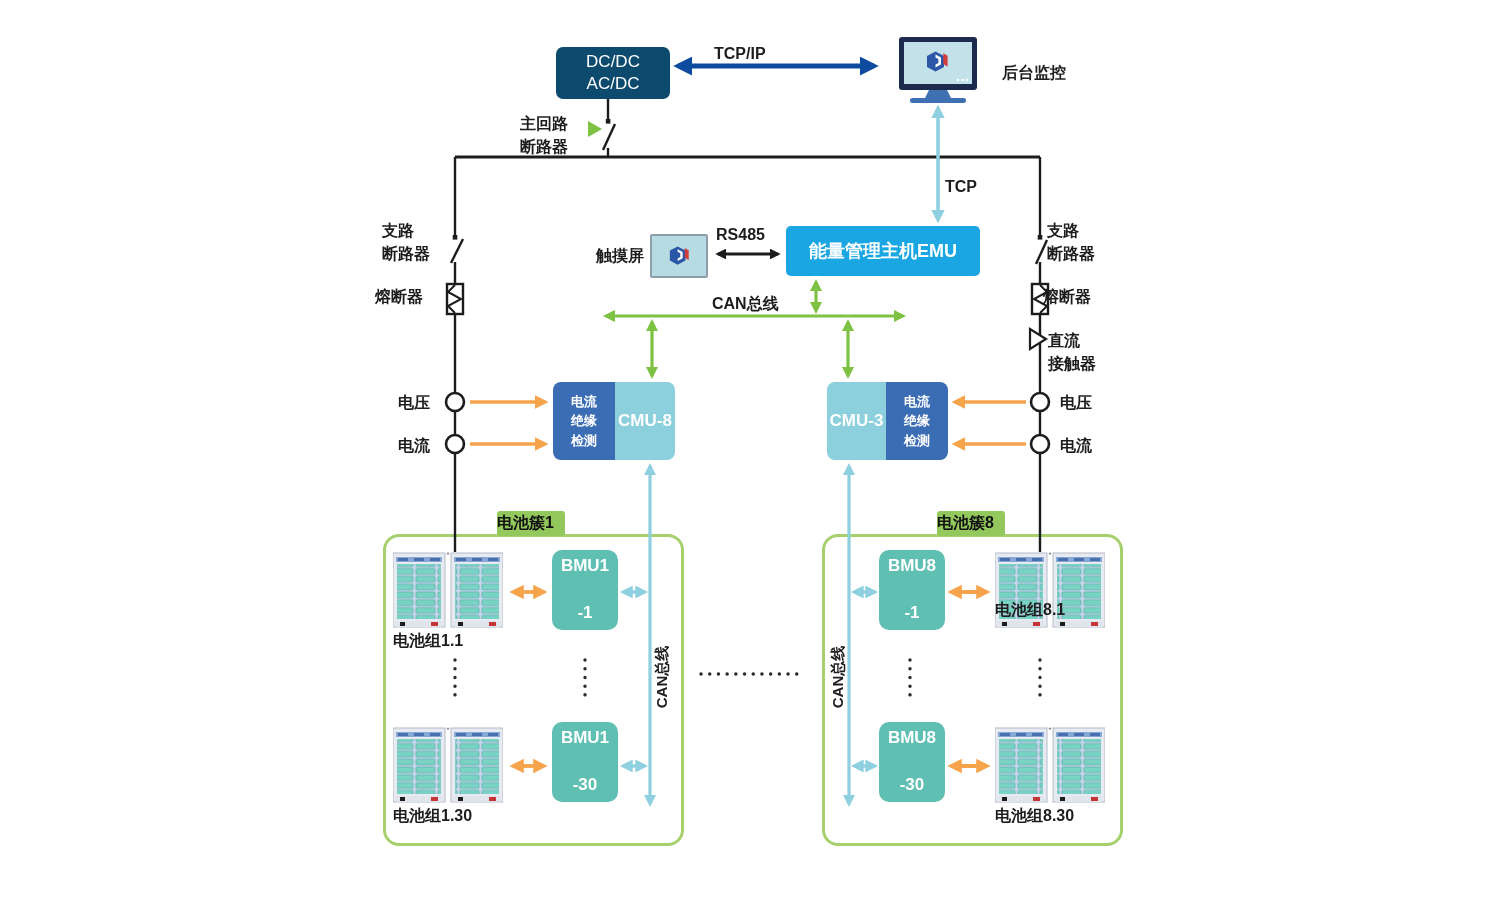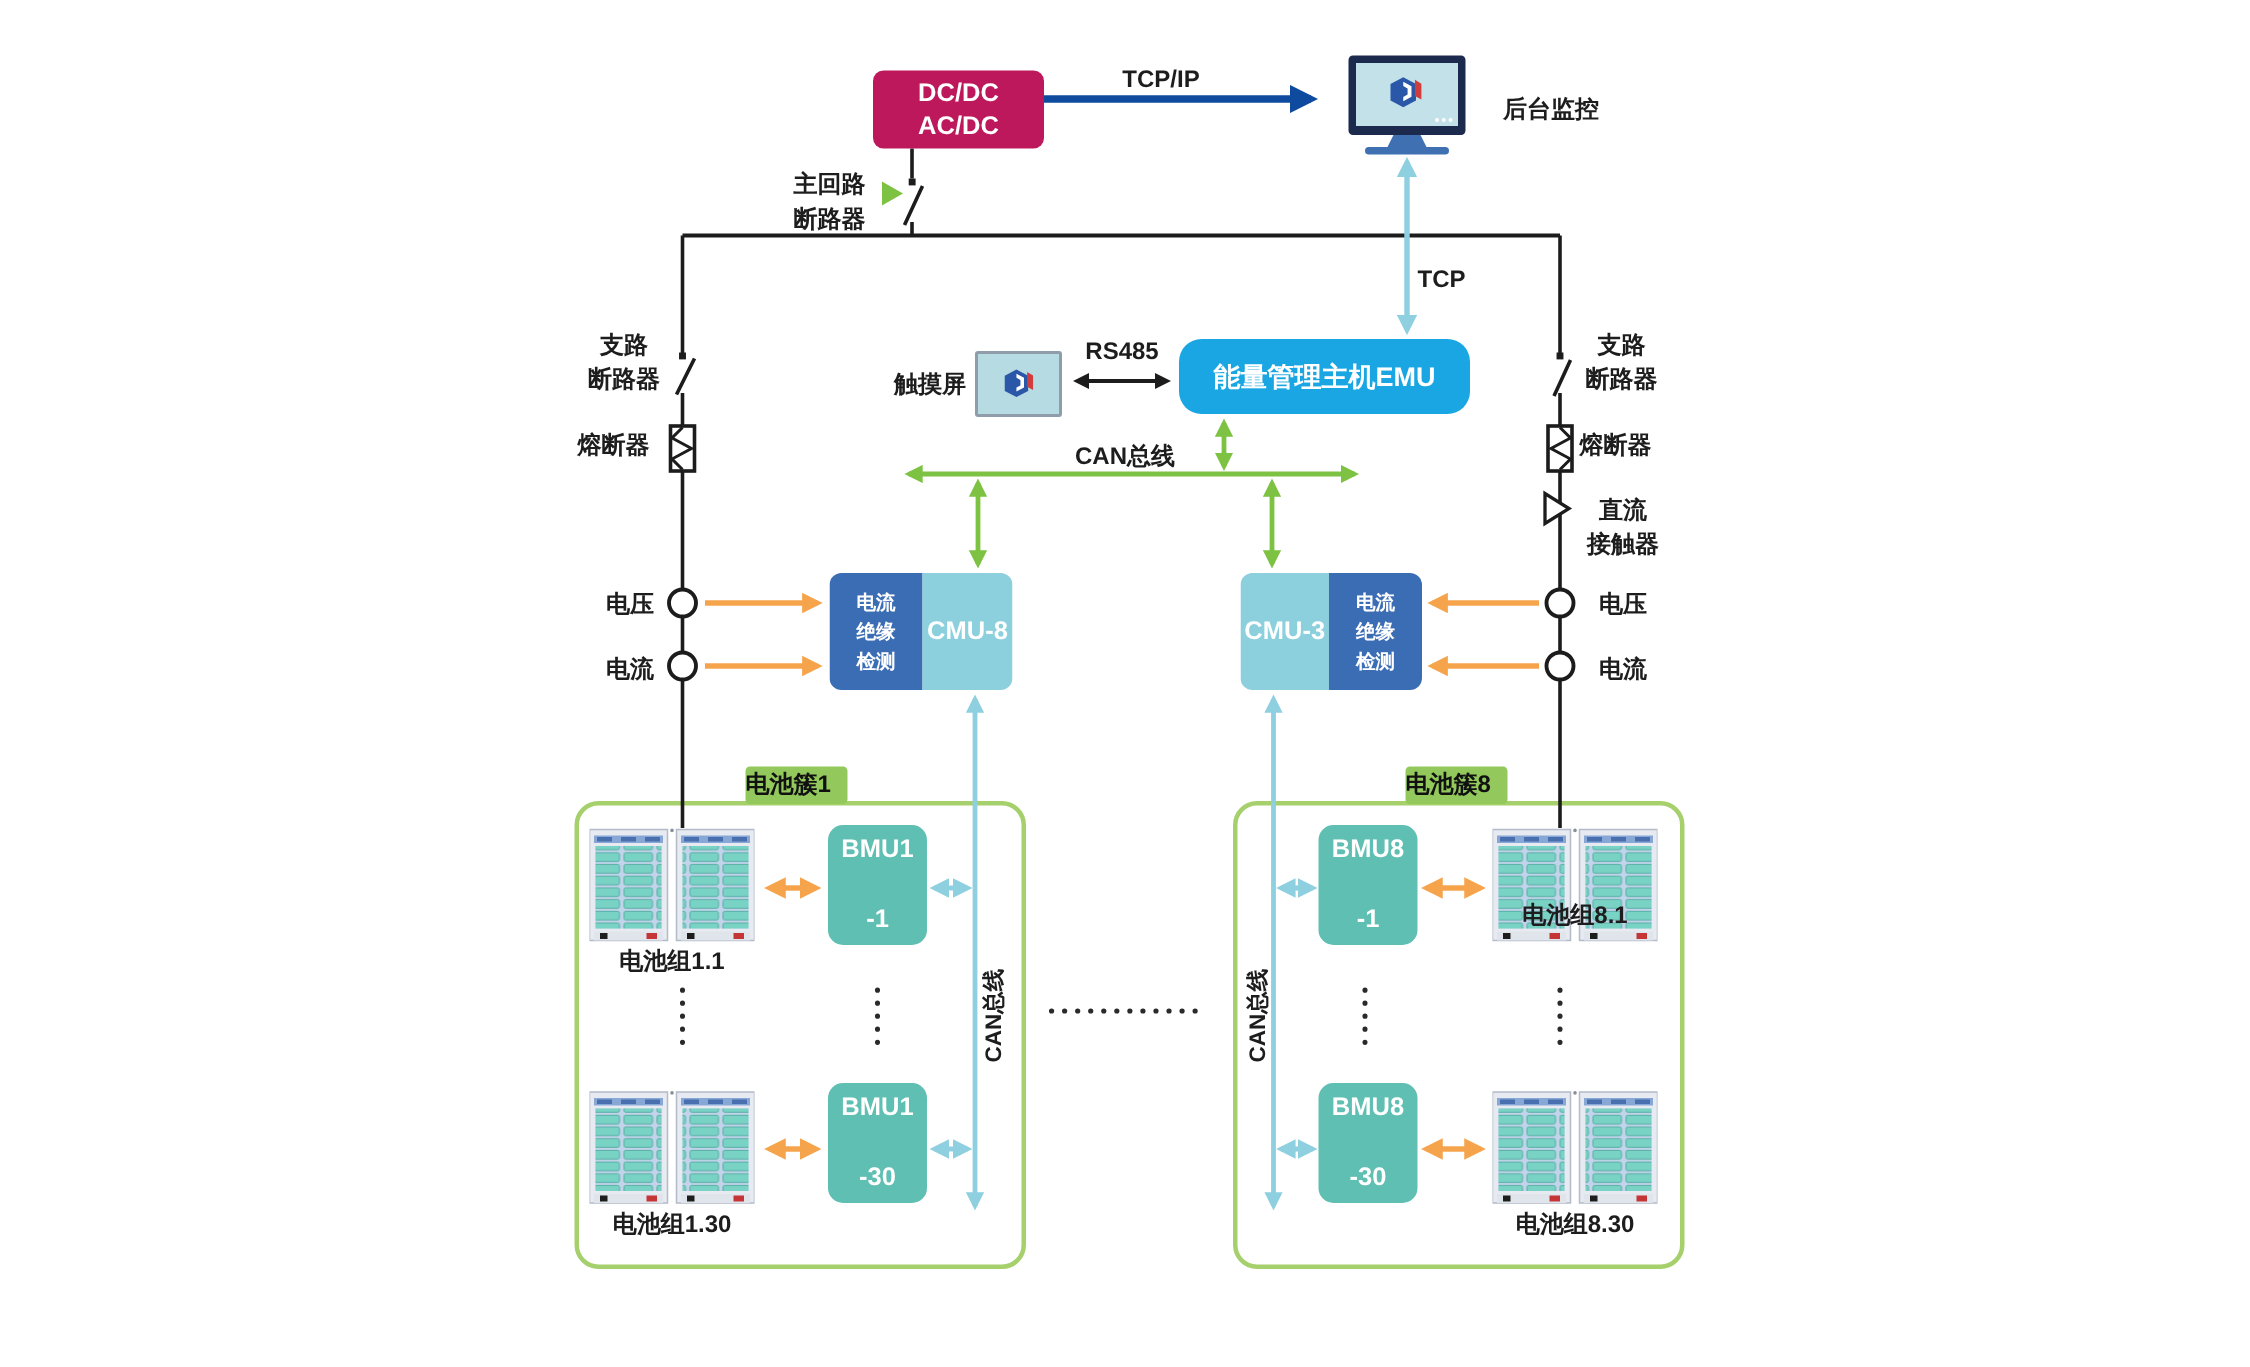--- a/index.html
+++ b/index.html
@@ -1,26 +1,26 @@
 <!DOCTYPE html>
 <html><head>
 <meta charset="utf-8">
 <style>
   html,body{margin:0;padding:0;background:#ffffff;}
   #stage{position:relative;width:1500px;height:911px;background:#fff;overflow:hidden;
          font-family:"Liberation Sans","DejaVu Sans",sans-serif;color:#1d1d1d;}
   #wires{position:absolute;left:0;top:0;z-index:5;pointer-events:none;}
   .abs{position:absolute;box-sizing:border-box;}
   .lbl{position:absolute;font-weight:bold;font-size:16px;color:#1d1d1d;white-space:nowrap;z-index:8;}
-  .c{text-align:center;}
+  .c{}
   .two{line-height:23px;}
-  .pcs{left:582px;top:47px;width:114px;height:52px;background:#be185d;border-radius:7px;
+  .pcs{left:556px;top:47px;width:114px;height:52px;background:#0c4a6e;border-radius:7px;
        display:flex;flex-direction:column;align-items:center;justify-content:center;
-       color:#fff;font-weight:bold;font-size:17px;line-height:1.3;z-index:8;}
-  .emu{left:786px;top:226px;width:194px;height:50px;background:#19a6e2;border-radius:15px;
+       color:#fff;font-weight:normal;font-size:17px;line-height:1.3;z-index:8;}
+  .emu{left:786px;top:226px;width:194px;height:50px;background:#19a6e2;border-radius:5px;
        display:flex;align-items:center;justify-content:center;color:#fff;font-weight:bold;font-size:18px;z-index:8;}
   .ts{left:650px;top:234px;width:58px;height:44px;background:#b7dbe2;border:2px solid #8f9dab;
       border-radius:2px;display:flex;align-items:center;justify-content:center;z-index:8;}
   .cmu{position:absolute;top:382px;height:78px;border-radius:8px;overflow:hidden;display:flex;z-index:8;}
   .cmu .dark{background:#3b6db5;width:62px;display:flex;flex-direction:column;align-items:center;
              justify-content:center;color:#fff;font-weight:bold;font-size:13px;line-height:1.5;}
   .cmu .light{background:#8ccfdd;flex:1;display:flex;align-items:center;justify-content:center;
               color:#fff;font-weight:bold;font-size:17px;}
   .bmu{position:absolute;width:66px;height:80px;background:#5fbfb2;border-radius:10px;color:#fff;
        font-weight:bold;font-size:17px;line-height:1.35;display:flex;flex-direction:column;

